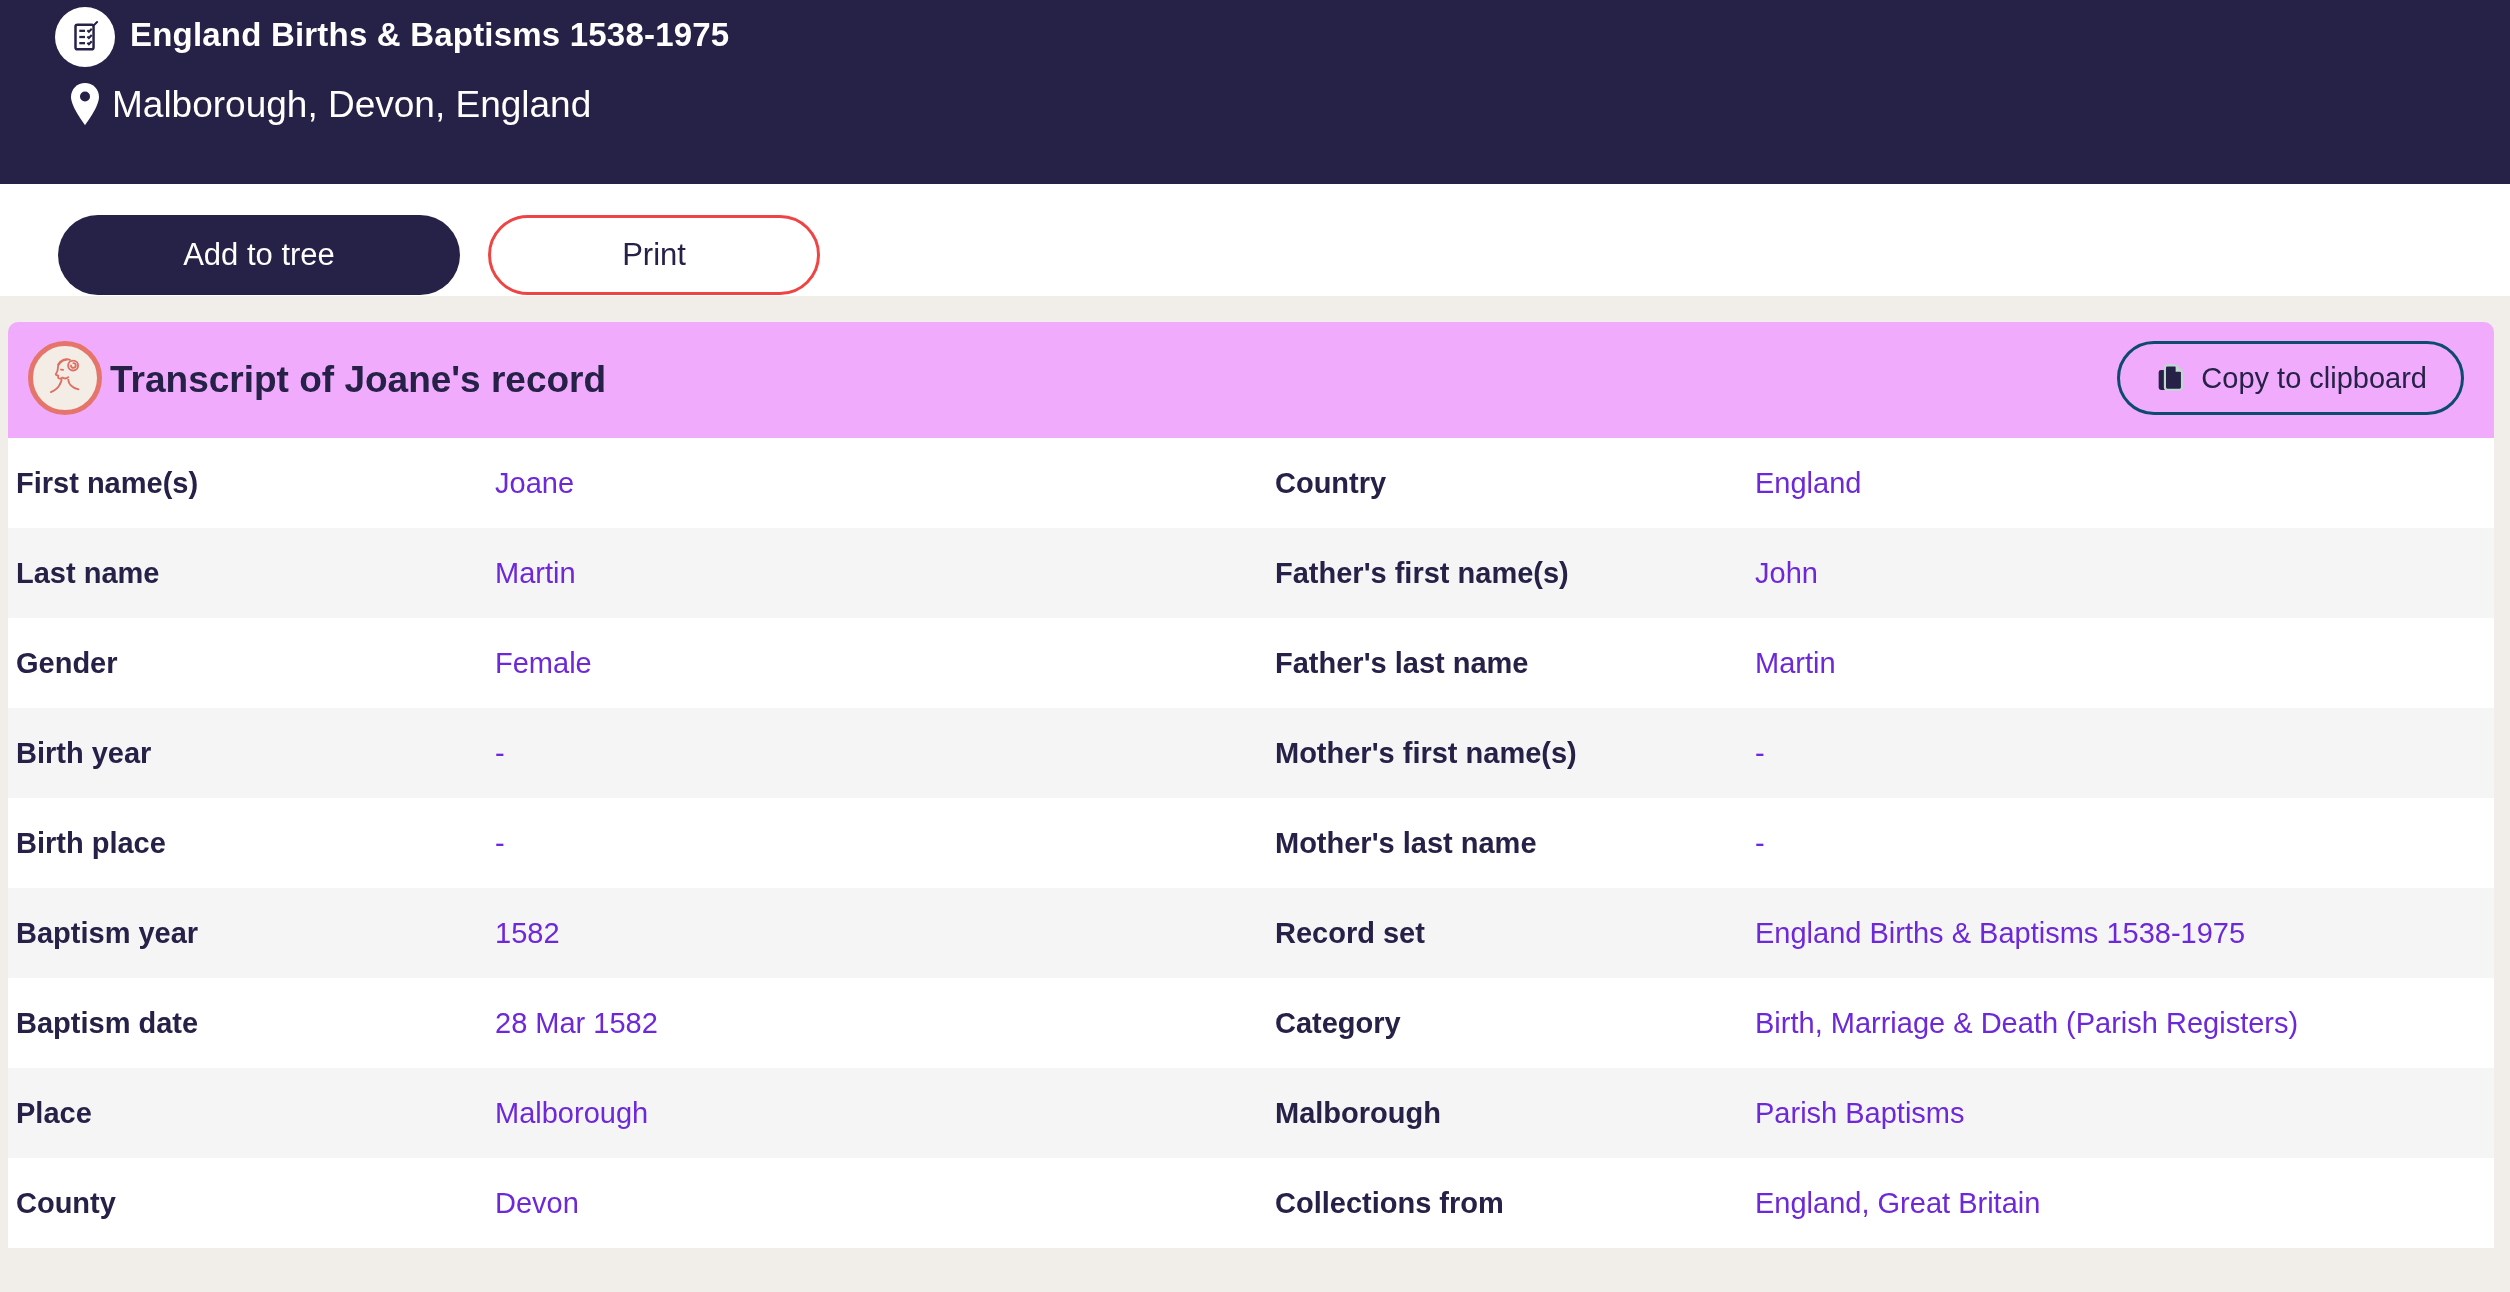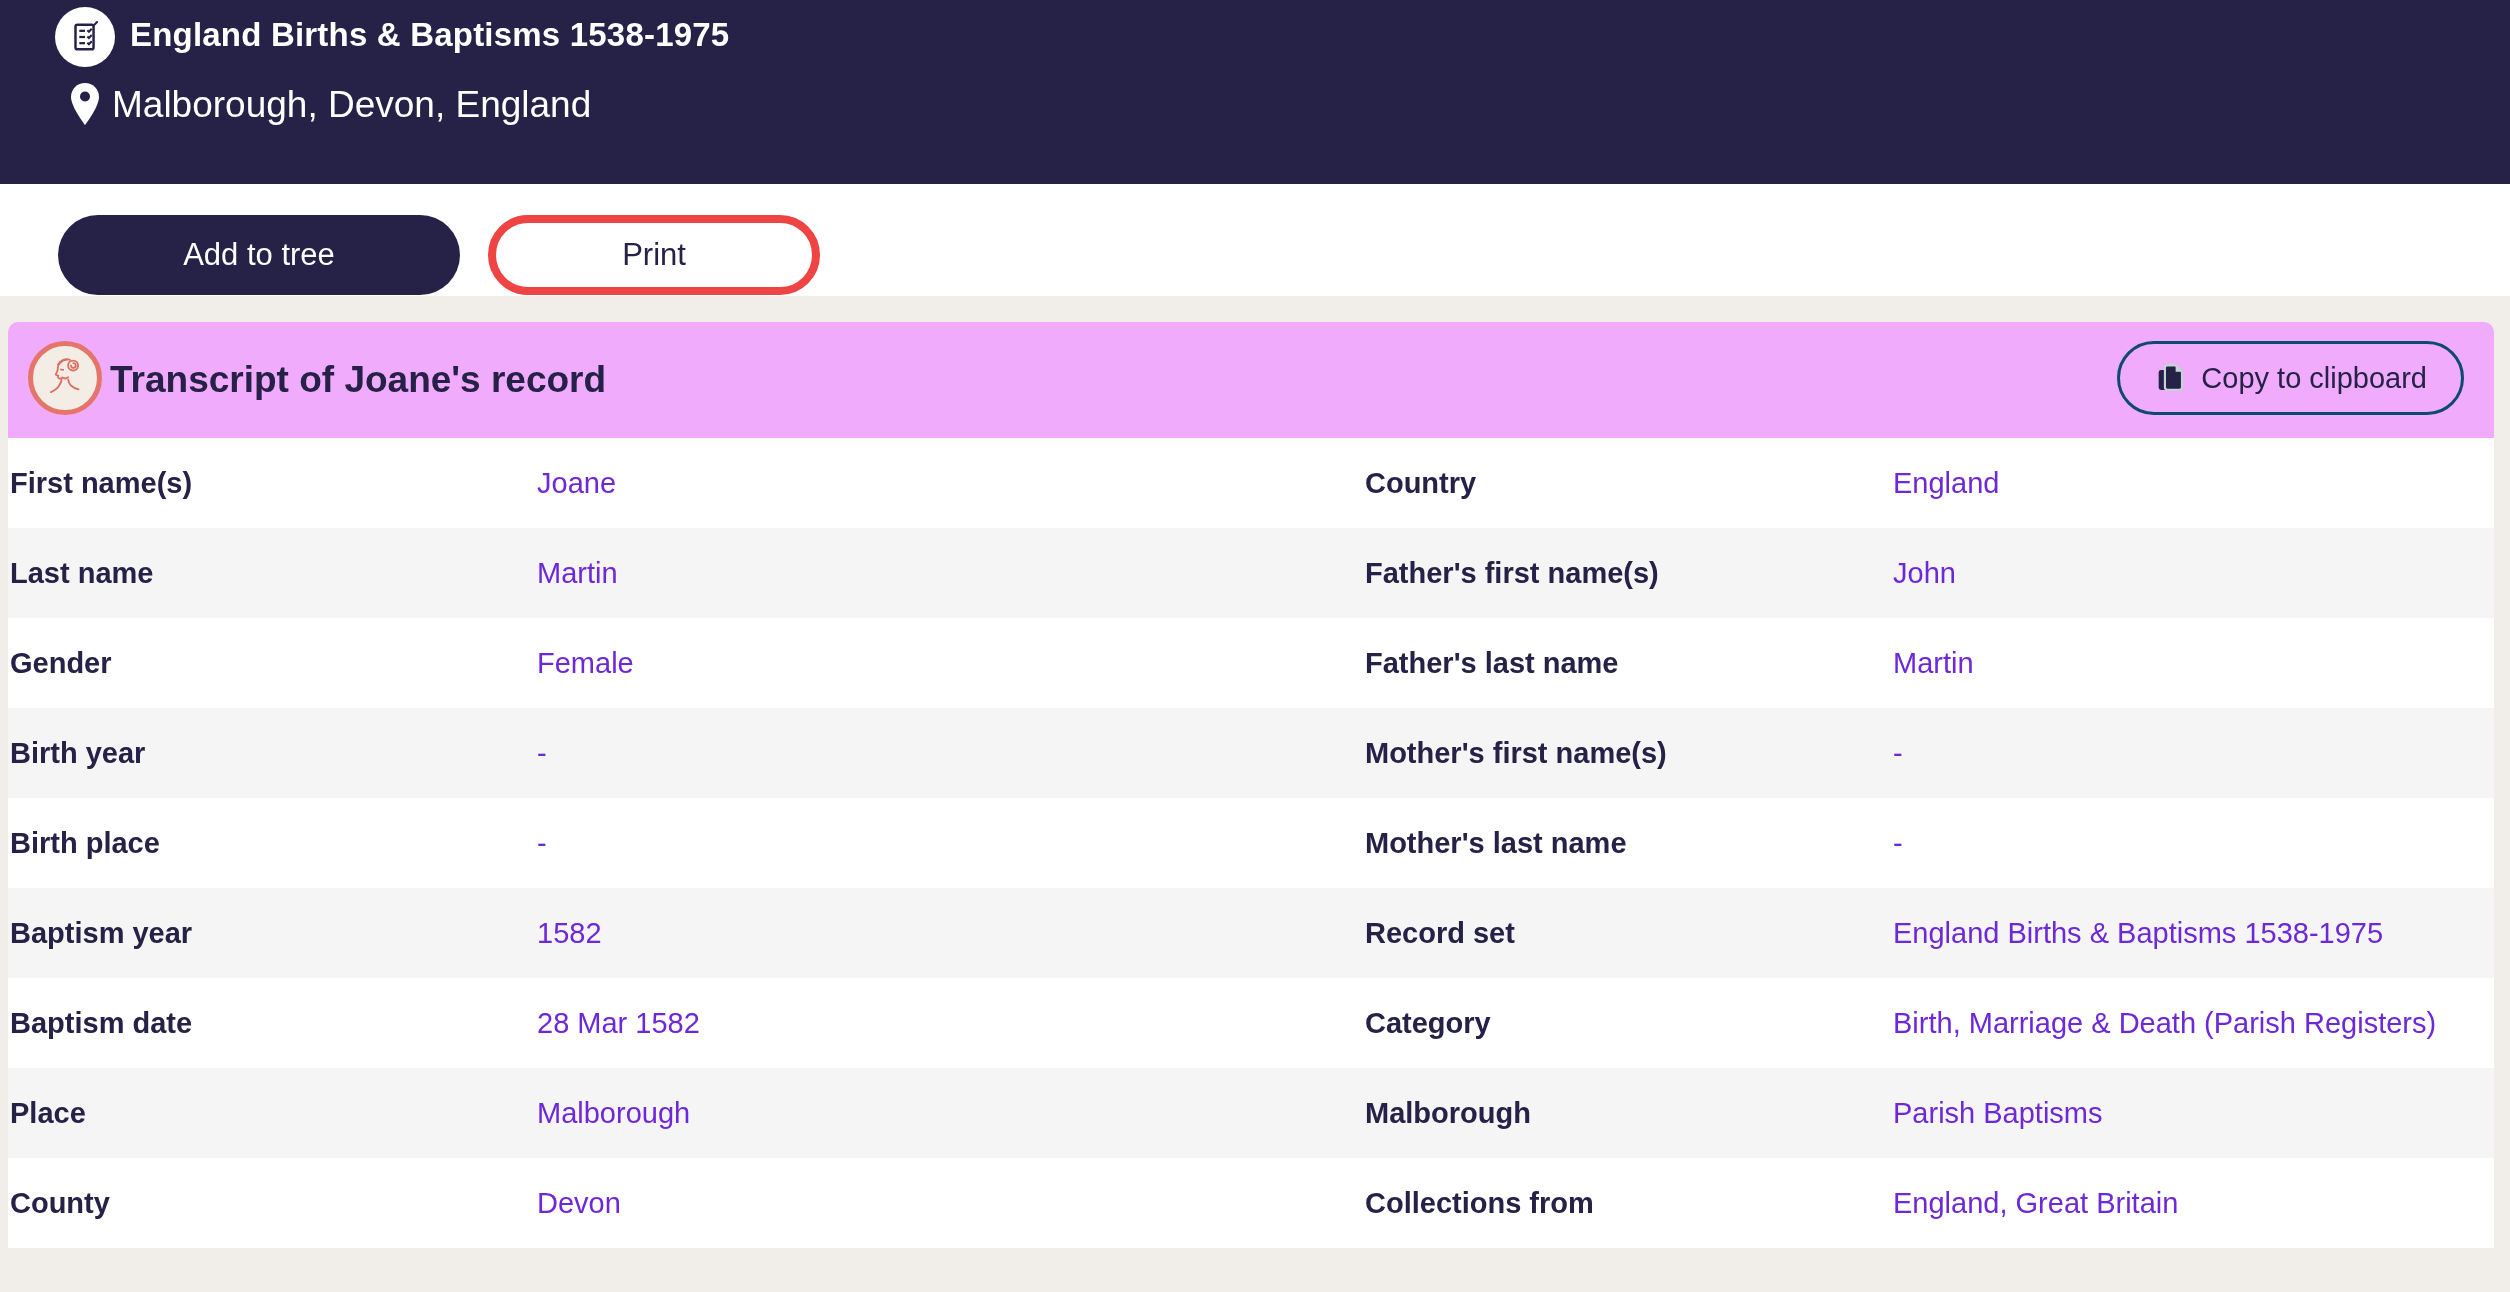--- a/index.html
+++ b/index.html
@@ -46,21 +46,21 @@
   .btn {
     height:80px; border-radius:44px;
     font-family:"Liberation Sans", sans-serif;
     font-size:31px; cursor:pointer;
     display:flex; align-items:center; justify-content:center;
   }
   .btn-primary {
     width:402px; background:#262147; color:#ffffff; border:none;
   }
   .btn-secondary {
-    width:332px; background:#ffffff; color:#262147; border:8px solid #ef4444;
+    width:332px; background:#ffffff; color:#262147; border:3px solid #ef4444;
   }
 
   
   .card { margin:26px 16px 0 8px; }
 
   .banner {
     position:relative; height:116px;
     background:#f0abfc;
     border-radius:10px 10px 0 0;
   }
@@ -86,23 +86,22 @@
     font-size:29px; cursor:pointer;
     display:flex; align-items:center; gap:15px; white-space:nowrap;
   }
 
   
   .row {
     display:grid;
     grid-template-columns:479px 780px 480px 1fr;
     align-items:center;
     height:90px;
-    padding-left:2px;
+    padding-left:8px;
     background:#ffffff;
-    gap:48px;
   }
   .row:nth-child(even) { background:#f5f5f6; }
   .cell { font-size:29px; white-space:nowrap; overflow:hidden; }
   .cell.label { font-weight:bold; color:#262147; }
   .cell.value { color:#6d28d9; }
 </style>
 </head>
 <body>
 
 <div class="hero">

